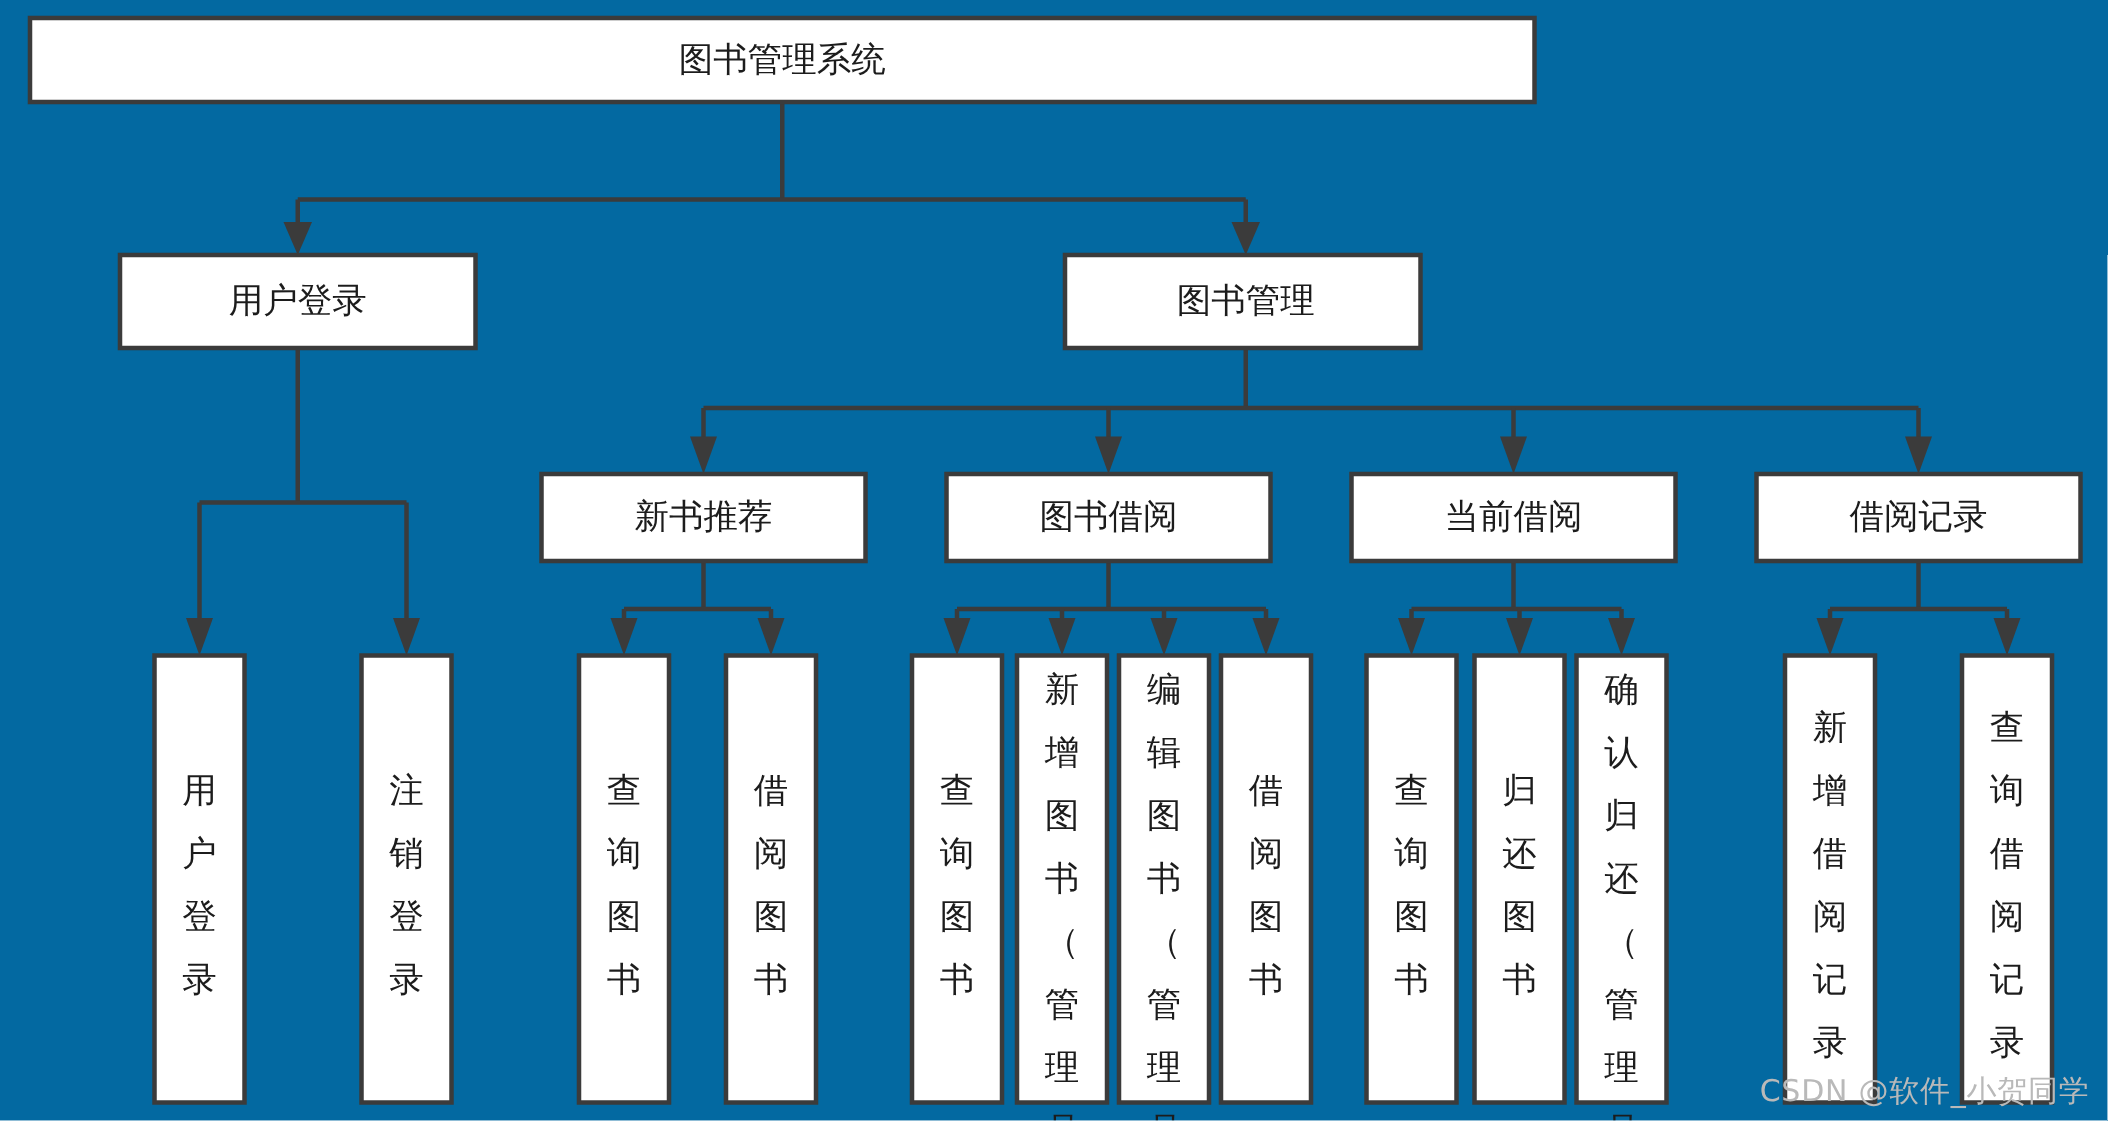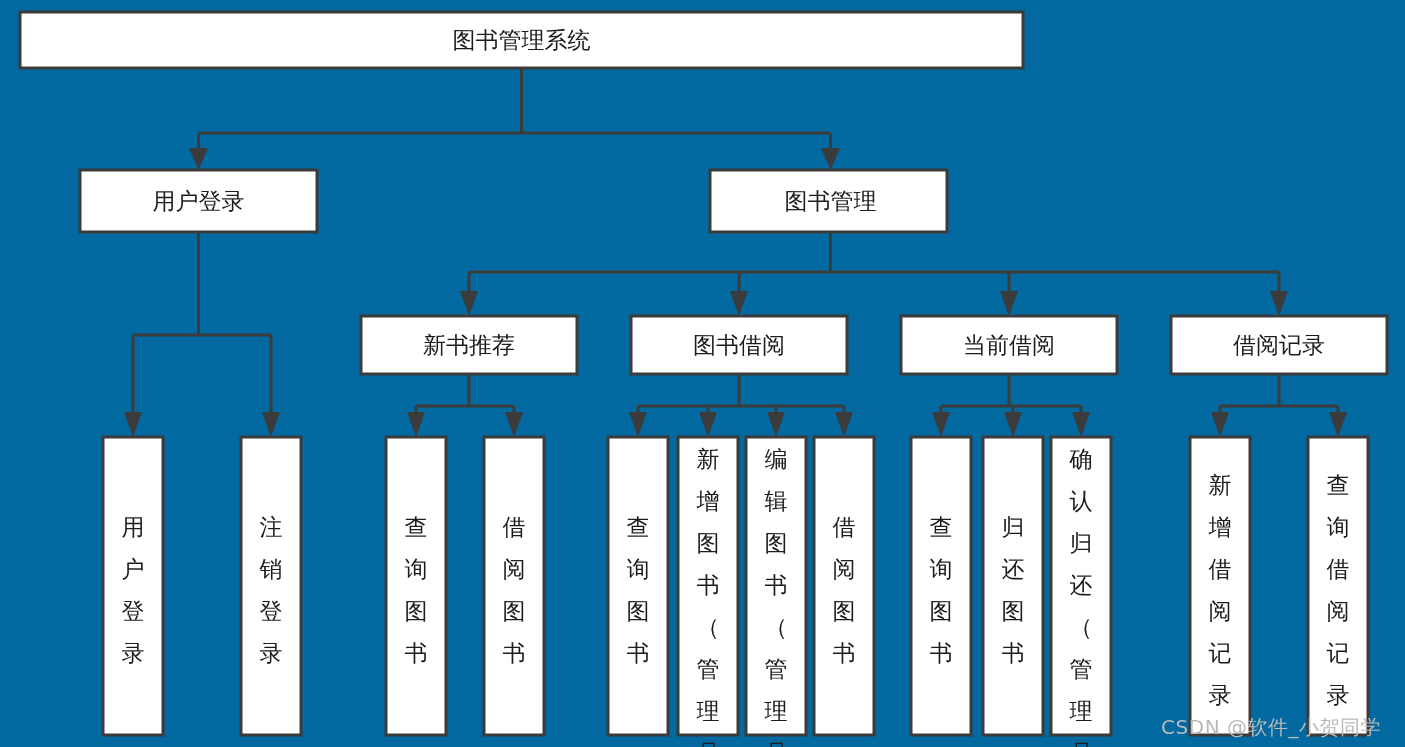--- a/index.html
+++ b/index.html
@@ -49,21 +49,21 @@
     dominant-baseline: middle;
   }
   .node-label-v {
     font-family: "DejaVu Sans", "Liberation Sans", sans-serif;
     font-size: 23px;
     fill: #1c1c1c;
     text-anchor: middle;
   }
   .watermark-text {
     position: absolute;
-    right: 24px;
+    right: 12px;
     bottom: 6px;
     font-family: "DejaVu Sans", "Liberation Sans", sans-serif;
     font-size: 20px;
     color: #b9b9b9;
     white-space: nowrap;
     letter-spacing: 0.5px;
     pointer-events: none;
   }
 </style>
 </head>

